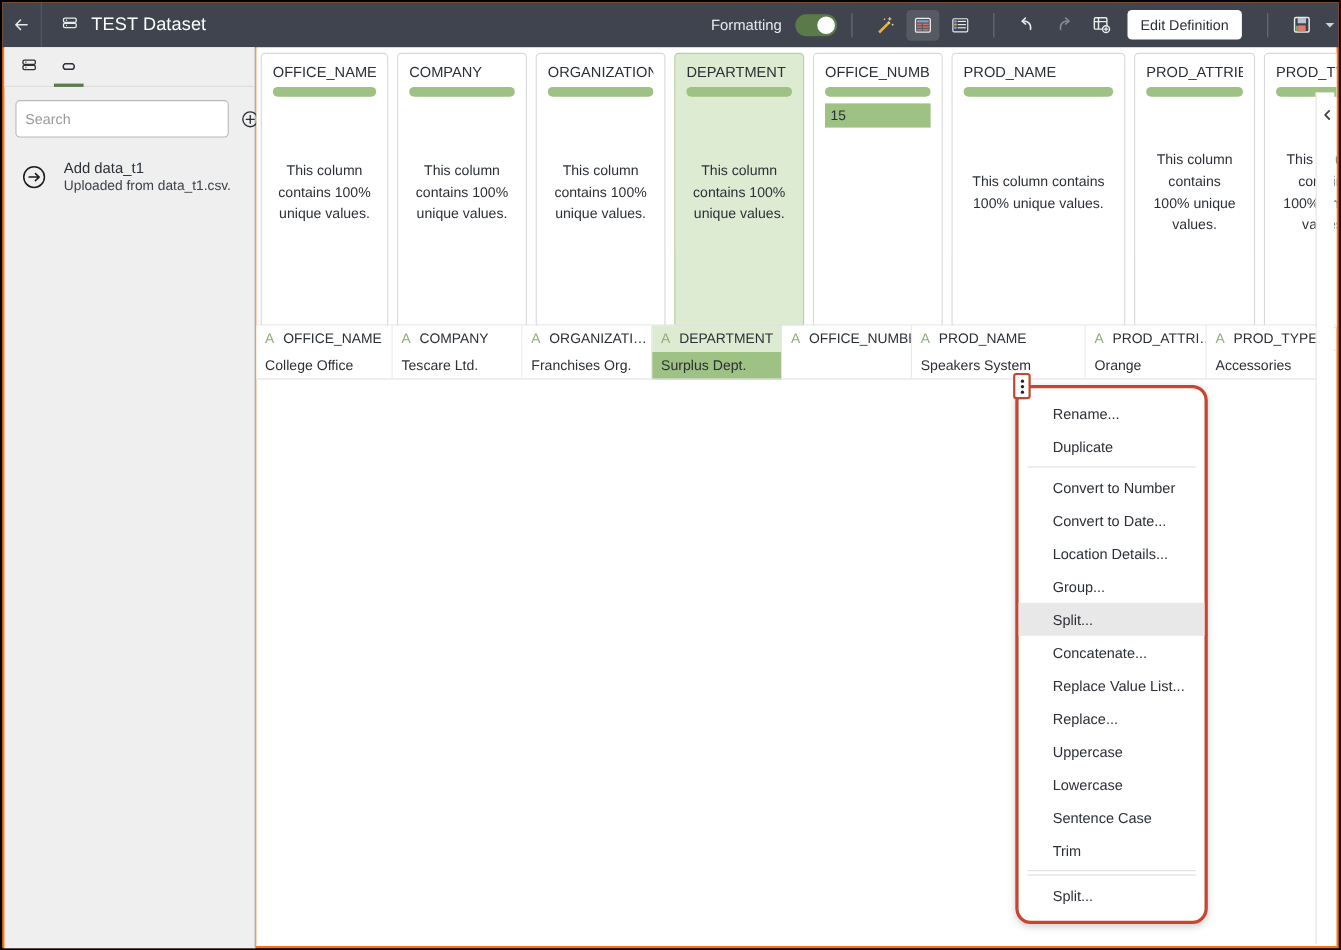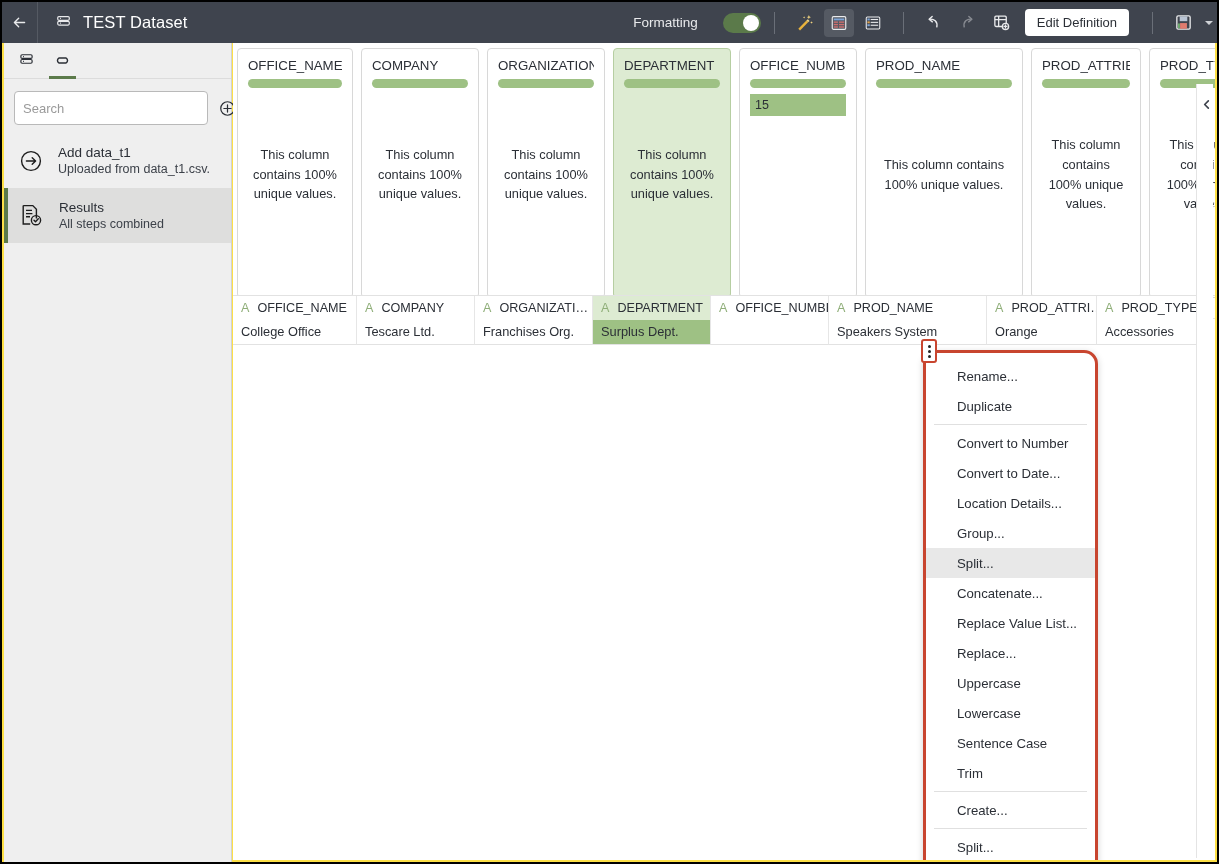--- a/index.html
+++ b/index.html
@@ -6,21 +6,21 @@
   html, body {
     margin: 0; padding: 0;
     width: 1219px; height: 864px;
     overflow: hidden;
     font-family: "Liberation Sans", sans-serif;
     background: #000;
   }
   #app {
     position: relative;
     width: 1219px; height: 864px;
-    background: #fde047;
+    background: #f97316;
     border: 2px solid #000;
     overflow: hidden;
   }
 
   
   #topbar {
     position: absolute; left: 0; top: 0;
     width: 1215px; height: 41px;
     background: #3f444e;
     display: flex; align-items: center;
@@ -37,21 +37,21 @@
     display: flex; align-items: center; gap: 11px;
     padding-left: 17px;
   }
   #db-icon { color: #e9eaec; display:flex; }
   #ds-title {
     color: #ffffff; font-size: 16.5px; letter-spacing: .1px;
   }
   #topbar-right {
     margin-left: auto; display: flex; align-items: center; height: 41px;
   }
-  .tb-label { color: #e9eaec; font-size: 13.5px; margin-right: 25px; }
+  .tb-label { color: #e9eaec; font-size: 13.5px; margin-right: 12px; }
   .toggle {
     width: 38px; height: 20px; border-radius: 11px;
     background: #5b7a4a; position: relative; cursor: pointer;
   }
   .toggle .knob {
     position: absolute; right: 2px; top: 2px;
     width: 16px; height: 16px; border-radius: 50%;
     background: #ffffff;
   }
   .tb-sep {
@@ -392,35 +392,20 @@
             <circle cx="13" cy="13" r="9.4"></circle>
             <path d="M8.4 13h9M14.2 9.8l3.4 3.2-3.4 3.2" stroke-linecap="round" stroke-linejoin="round"></path>
           </svg>
         </span>
         <span class="step-text">
           <span class="step-title">Add data_t1</span>
           <span class="step-sub">Uploaded from data_t1.csv.</span>
         </span>
       </div>
 
-      <div class="step selected">
-        <span class="step-icon">
-          <svg width="27" height="27" viewBox="0 0 27 27" fill="none" stroke="#1d1d1d" stroke-width="1.4">
-            <path d="M5.2 3.6h9.6l3.6 3.6v9.4"></path>
-            <path d="M5.2 3.6v18.4h7"></path>
-            <path d="M8 8.4h6M8 11.6h6.4M8 14.8h4"></path>
-            <circle cx="18" cy="18.2" r="4.6"></circle>
-            <path d="M16 18.2l1.5 1.6 2.8-3" stroke-linecap="round" stroke-linejoin="round"></path>
-          </svg>
-        </span>
-        <span class="step-text">
-          <span class="step-title">Results</span>
-          <span class="step-sub">All steps combined</span>
-        </span>
-      </div>
     </div>
   </div>
 
   <div id="main">
 
     <div id="cards-row">
         <div class="col-card" style="width: 116px;">
           <div class="card-name">OFFICE_NAME</div>
           <div class="bar-full"></div>
           <div class="unique-note">This column contains 100% unique values.</div>
@@ -532,19 +517,18 @@
         <div class="mi">Group...</div>
         <div class="mi hover">Split...</div>
         <div class="mi">Concatenate...</div>
         <div class="mi">Replace Value List...</div>
         <div class="mi">Replace...</div>
         <div class="mi">Uppercase</div>
         <div class="mi">Lowercase</div>
         <div class="mi">Sentence Case</div>
         <div class="mi">Trim</div>
         <div class="msep"></div>
-        <div class="mi">Create...</div>
         <div class="msep"></div>
         <div class="mi">Split...</div>
       </div>
   </div>
 
 </div>
 
 </body></html>

